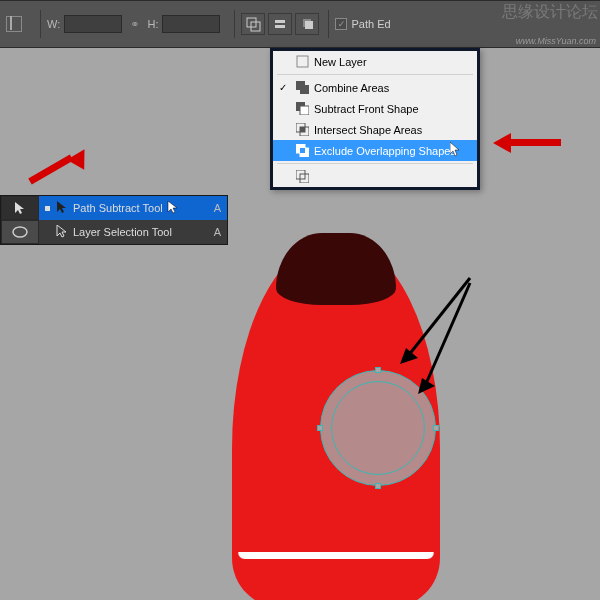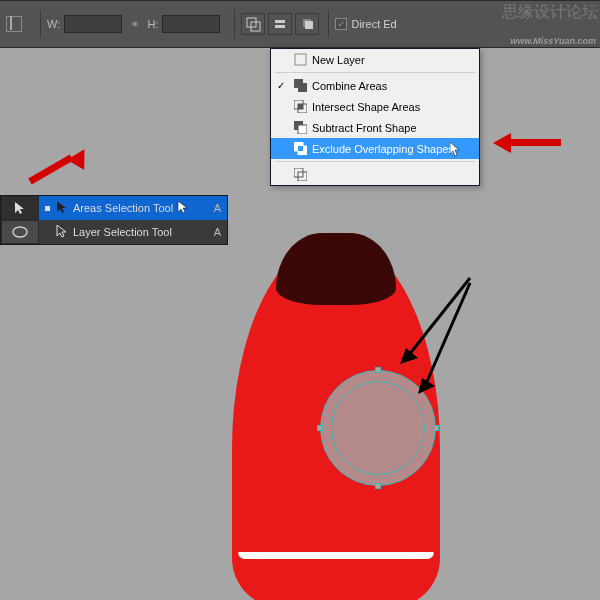--- a/index.html
+++ b/index.html
@@ -8,23 +8,23 @@
 .toolbar { position: absolute; top: 0; left: 0; right: 0; height: 48px; background: #535353; border-top: 1px solid #2a2a2a; border-bottom: 1px solid #2a2a2a; display: flex; align-items: center; padding: 0 6px; color: #d0d0d0; font-size: 11px; }
 .tb-box { width: 16px; height: 16px; border: 1px solid #8a8a8a; display: inline-block; margin-right: 12px; }
 .tb-inner { width: 8px; height: 8px; border: 1px solid #aaa; margin: 3px; }
 .tb-divider { width: 1px; height: 28px; background: #3a3a3a; margin: 0 6px; }
 .tb-label { margin-right: 4px; color: #b8b8b8; }
 .tb-input { width: 58px; height: 18px; background: #3f3f3f; border: 1px solid #2a2a2a; color: #ccc; padding: 0 3px; font-size: 10px; margin-right: 8px; }
 .tb-icon-btn { width: 24px; height: 22px; background: #535353; border: 1px solid #3a3a3a; margin-right: 3px; display: flex; align-items: center; justify-content: center; cursor: pointer; }
 .tb-checkbox { width: 12px; height: 12px; border: 1px solid #888; background: #4a4a4a; margin-right: 4px; display: flex; align-items: center; justify-content: center; }
 .tb-check { color: #999; font-size: 9px; }
 .watermark { position: absolute; top: 1px; right: 2px; color: #7a7a7a; font-size: 16px; }
-.watermark2 { position: absolute; top: 35px; right: 4px; color: #9a9a9a; font-size: 9px; font-style: italic; font-weight: bold; }
-
-.dropdown { position: absolute; top: 48px; left: 270px; width: 210px; background: #f0f0f0; border: 1px solid #0f172a; box-shadow: 2px 2px 6px rgba(0,0,0,0.3); font-size: 11px; }
+.watermark2 { position: absolute; top: 35px; right: 4px; color: #9a9a9a; font-size: 9px; font-style: italic; }
+
+.dropdown { position: absolute; top: 48px; left: 270px; width: 210px; background: #f0f0f0; border: 3px solid #0f172a; box-shadow: 2px 2px 6px rgba(0,0,0,0.3); font-size: 11px; }
 .dd-item { height: 21px; display: flex; align-items: center; padding: 0 4px 0 22px; position: relative; cursor: default; }
 .dd-item.highlighted { background: #3399ff; color: #fff; }
 .dd-item .dd-check { position: absolute; left: 6px; font-size: 10px; color: #000; }
 .dd-item .dd-icon { width: 14px; height: 14px; margin-right: 5px; display: flex; align-items: center; justify-content: center; }
 .dd-sep { height: 1px; background: #d0d0d0; margin: 2px 4px; }
 
 .tool-flyout { position: absolute; top: 195px; left: 0; width: 228px; background: #3a3a3a; border: 1px solid #1a1a1a; }
 .tf-left { width: 38px; background: #4a4a4a; float: left; }
 .tf-left-cell { width: 38px; height: 24px; border: 1px solid #2a2a2a; display: flex; align-items: center; justify-content: center; position: relative; }
 .tf-left-cell.active { background: #2f2f2f; }
@@ -86,21 +86,21 @@
   <span class="tb-icon-btn">
     <svg width="16" height="16">
         <rect x="4" y="3" width="8" height="8" fill="#888"></rect>
         <rect x="6" y="5" width="8" height="8" fill="#ccc"></rect>
       </svg>
   </span>
   <span class="tb-divider"></span>
   <span class="tb-checkbox">
       <span class="tb-check">✓</span>
     </span>
-  <span>Direct Ed</span>
+  <span>Path Ed</span>
   <span class="watermark">思缘设计论坛</span>
   <span class="watermark2">www.MissYuan.com</span>
 </div>
 
 <div class="canvas-area">
   <div class="rocket">
     <div class="rocket-booster"></div>
     <div class="rocket-body"></div>
     <div class="rocket-tip"></div>
     <div class="rocket-stripe"></div>
@@ -141,35 +141,35 @@
         <svg width="13" height="13">
           <rect x="0" y="0" width="9" height="9" fill="#555"></rect>
           <rect x="4" y="4" width="9" height="9" fill="#555"></rect>
         </svg>
       </span>
     <span>Combine Areas</span>
   </div>
   <div class="dd-item">
     <span class="dd-icon">
         <svg width="13" height="13">
+          <rect x="0" y="0" width="9" height="9" fill="#555"></rect>
+          <rect x="4" y="4" width="9" height="9" fill="#fff" stroke="#555"></rect>
+        </svg>
+      </span>
+    <span>Subtract Front Shape</span>
+  </div>
+  <div class="dd-item">
+    <span class="dd-icon">
+        <svg width="13" height="13">
           <rect x="0" y="0" width="9" height="9" fill="none" stroke="#555"></rect>
           <rect x="4" y="4" width="9" height="9" fill="none" stroke="#555"></rect>
           <rect x="4" y="4" width="5" height="5" fill="#555"></rect>
         </svg>
       </span>
     <span>Intersect Shape Areas</span>
-  </div>
-  <div class="dd-item">
-    <span class="dd-icon">
-        <svg width="13" height="13">
-          <rect x="0" y="0" width="9" height="9" fill="#555"></rect>
-          <rect x="4" y="4" width="9" height="9" fill="#fff" stroke="#555"></rect>
-        </svg>
-      </span>
-    <span>Subtract Front Shape</span>
   </div>
   <div class="dd-item highlighted">
     <span class="dd-icon">
         <svg width="13" height="13">
           <rect x="0" y="0" width="9" height="9" fill="#fff" stroke="#fff"></rect>
           <rect x="4" y="4" width="9" height="9" fill="#fff" stroke="#fff"></rect>
           <rect x="4" y="4" width="5" height="5" fill="#3399ff"></rect>
         </svg>
       </span>
     <span>Exclude Overlapping Shapes</span>
@@ -201,21 +201,21 @@
           <ellipse cx="8" cy="6" rx="7" ry="5" fill="none" stroke="#ccc" stroke-width="1.5"></ellipse>
         </svg>
     </div>
   </div>
   <div class="tf-right">
     <div class="tf-item selected">
       <span class="tf-dot"></span>
       <svg width="12" height="14" style="margin-right:5px">
           <path d="M1 0 L1 11 L4 8 L6 12 L8 11 L6 7 L10 7 Z" fill="#222"></path>
         </svg>
-      <span>Areas Selection Tool</span>
+      <span>Path Subtract Tool</span>
       <svg width="11" height="14" style="margin-left:4px">
           <path d="M1 0 L1 11 L4 8 L6 12 L8 11 L6 7 L10 7 Z" fill="#fff" stroke="#000" stroke-width="0.5"></path>
         </svg>
       <span class="tf-shortcut">A</span>
     </div>
     <div class="tf-item">
       <span style="width:11px"></span>
       <svg width="12" height="14" style="margin-right:5px">
           <path d="M1 0 L1 11 L4 8 L6 12 L8 11 L6 7 L10 7 Z" fill="none" stroke="#ddd"></path>
         </svg>

